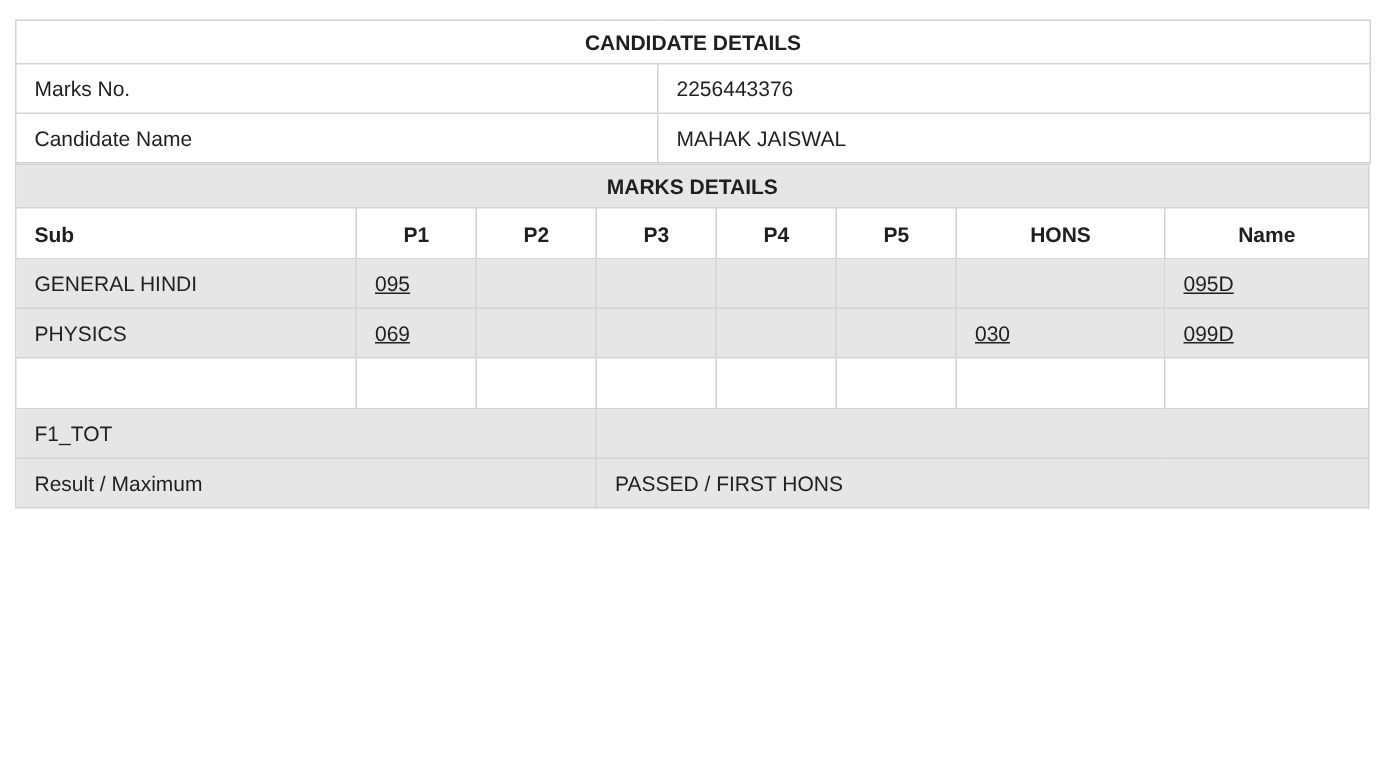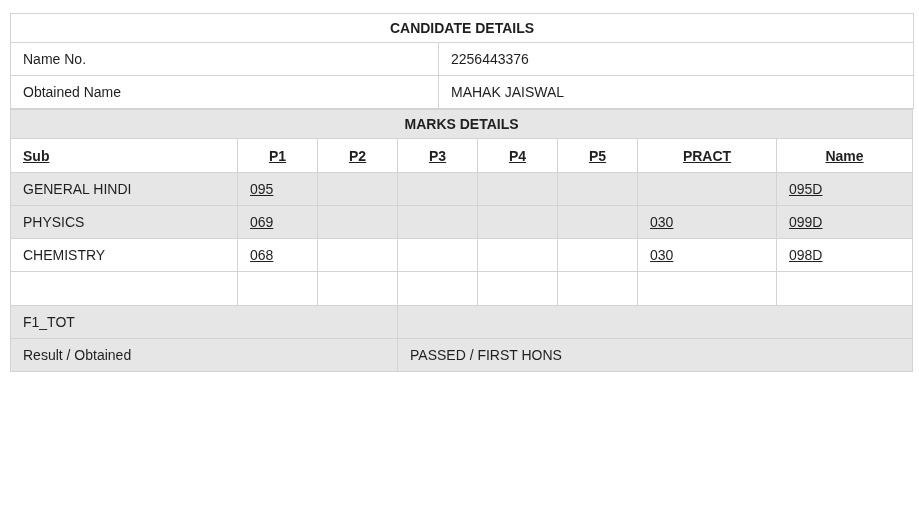--- a/index.html
+++ b/index.html
@@ -37,21 +37,20 @@
   }
   .tbl tr.title-row th {
     height: 29px;
     text-align: center;
     font-weight: bold;
   }
   .tbl tr.col-header th {
     height: 34px;
     font-weight: bold;
     text-align: center;
-    text-decoration: underline;
   }
   .tbl tr.col-header th.left { text-align: left; }
   .shade { background: #e6e6e6; }
   .num { text-align: center; text-decoration: underline; }
   .bold { font-weight: bold; }
   tr.empty-row td { height: 34px; }
   
   col.c-label { width: 428px; }
   col.c-value { width: 475px; }
   
@@ -68,25 +67,25 @@
   <table class="tbl">
     <colgroup>
         <col class="c-label">
         <col class="c-value">
       </colgroup>
     <tbody>
         <tr class="title-row">
       <th colspan="2">CANDIDATE DETAILS</th>
     </tr>
     <tr>
-      <td>Name No.</td>
+      <td>Marks No.</td>
       <td>2256443376</td>
     </tr>
     <tr>
-      <td>Obtained Name</td>
+      <td>Candidate Name</td>
       <td class="bold">MAHAK JAISWAL</td>
     </tr>
   </tbody>
     </table>
 
   <table class="tbl">
     <colgroup>
       <col class="c-sub">
         <col class="c-p">
         <col class="c-p">
@@ -100,21 +99,21 @@
         <tr class="title-row">
       <th colspan="8" class="shade">MARKS DETAILS</th>
     </tr>
     <tr class="col-header">
       <th class="left">Sub</th>
       <th>P1</th>
       <th>P2</th>
       <th>P3</th>
       <th>P4</th>
       <th>P5</th>
-      <th>PRACT</th>
+      <th>HONS</th>
       <th>Name</th>
     </tr>
 
     <tr class="shade">
       <td>GENERAL HINDI</td>
       <td class="num">095</td>
       <td class="num"></td>
       <td class="num"></td>
       <td class="num"></td>
       <td class="num"></td>
@@ -124,45 +123,35 @@
     <tr class="shade">
       <td>PHYSICS</td>
       <td class="num">069</td>
       <td class="num"></td>
       <td class="num"></td>
       <td class="num"></td>
       <td class="num"></td>
       <td class="num">030</td>
       <td class="num">099D</td>
     </tr>
-    <tr>
-      <td>CHEMISTRY</td>
-      <td class="num">068</td>
-      <td class="num"></td>
-      <td class="num"></td>
-      <td class="num"></td>
-      <td class="num"></td>
-      <td class="num">030</td>
-      <td class="num">098D</td>
-    </tr>
     <tr class="empty-row">
       <td></td>
       <td class="num"></td>
       <td class="num"></td>
       <td class="num"></td>
       <td class="num"></td>
       <td class="num"></td>
       <td class="num"></td>
       <td class="num"></td>
     </tr>
 
     <tr class="shade">
       <td colspan="3" class="bold">F1_TOT</td>
       <td colspan="5" class="bold"></td>
     </tr>
     <tr class="shade">
-      <td colspan="3" class="bold">Result / Obtained</td>
+      <td colspan="3" class="bold">Result / Maximum</td>
       <td colspan="5" class="bold">PASSED / FIRST HONS</td>
     </tr>
   </tbody>
     </table>
 
 </div>
 
 </body></html>

